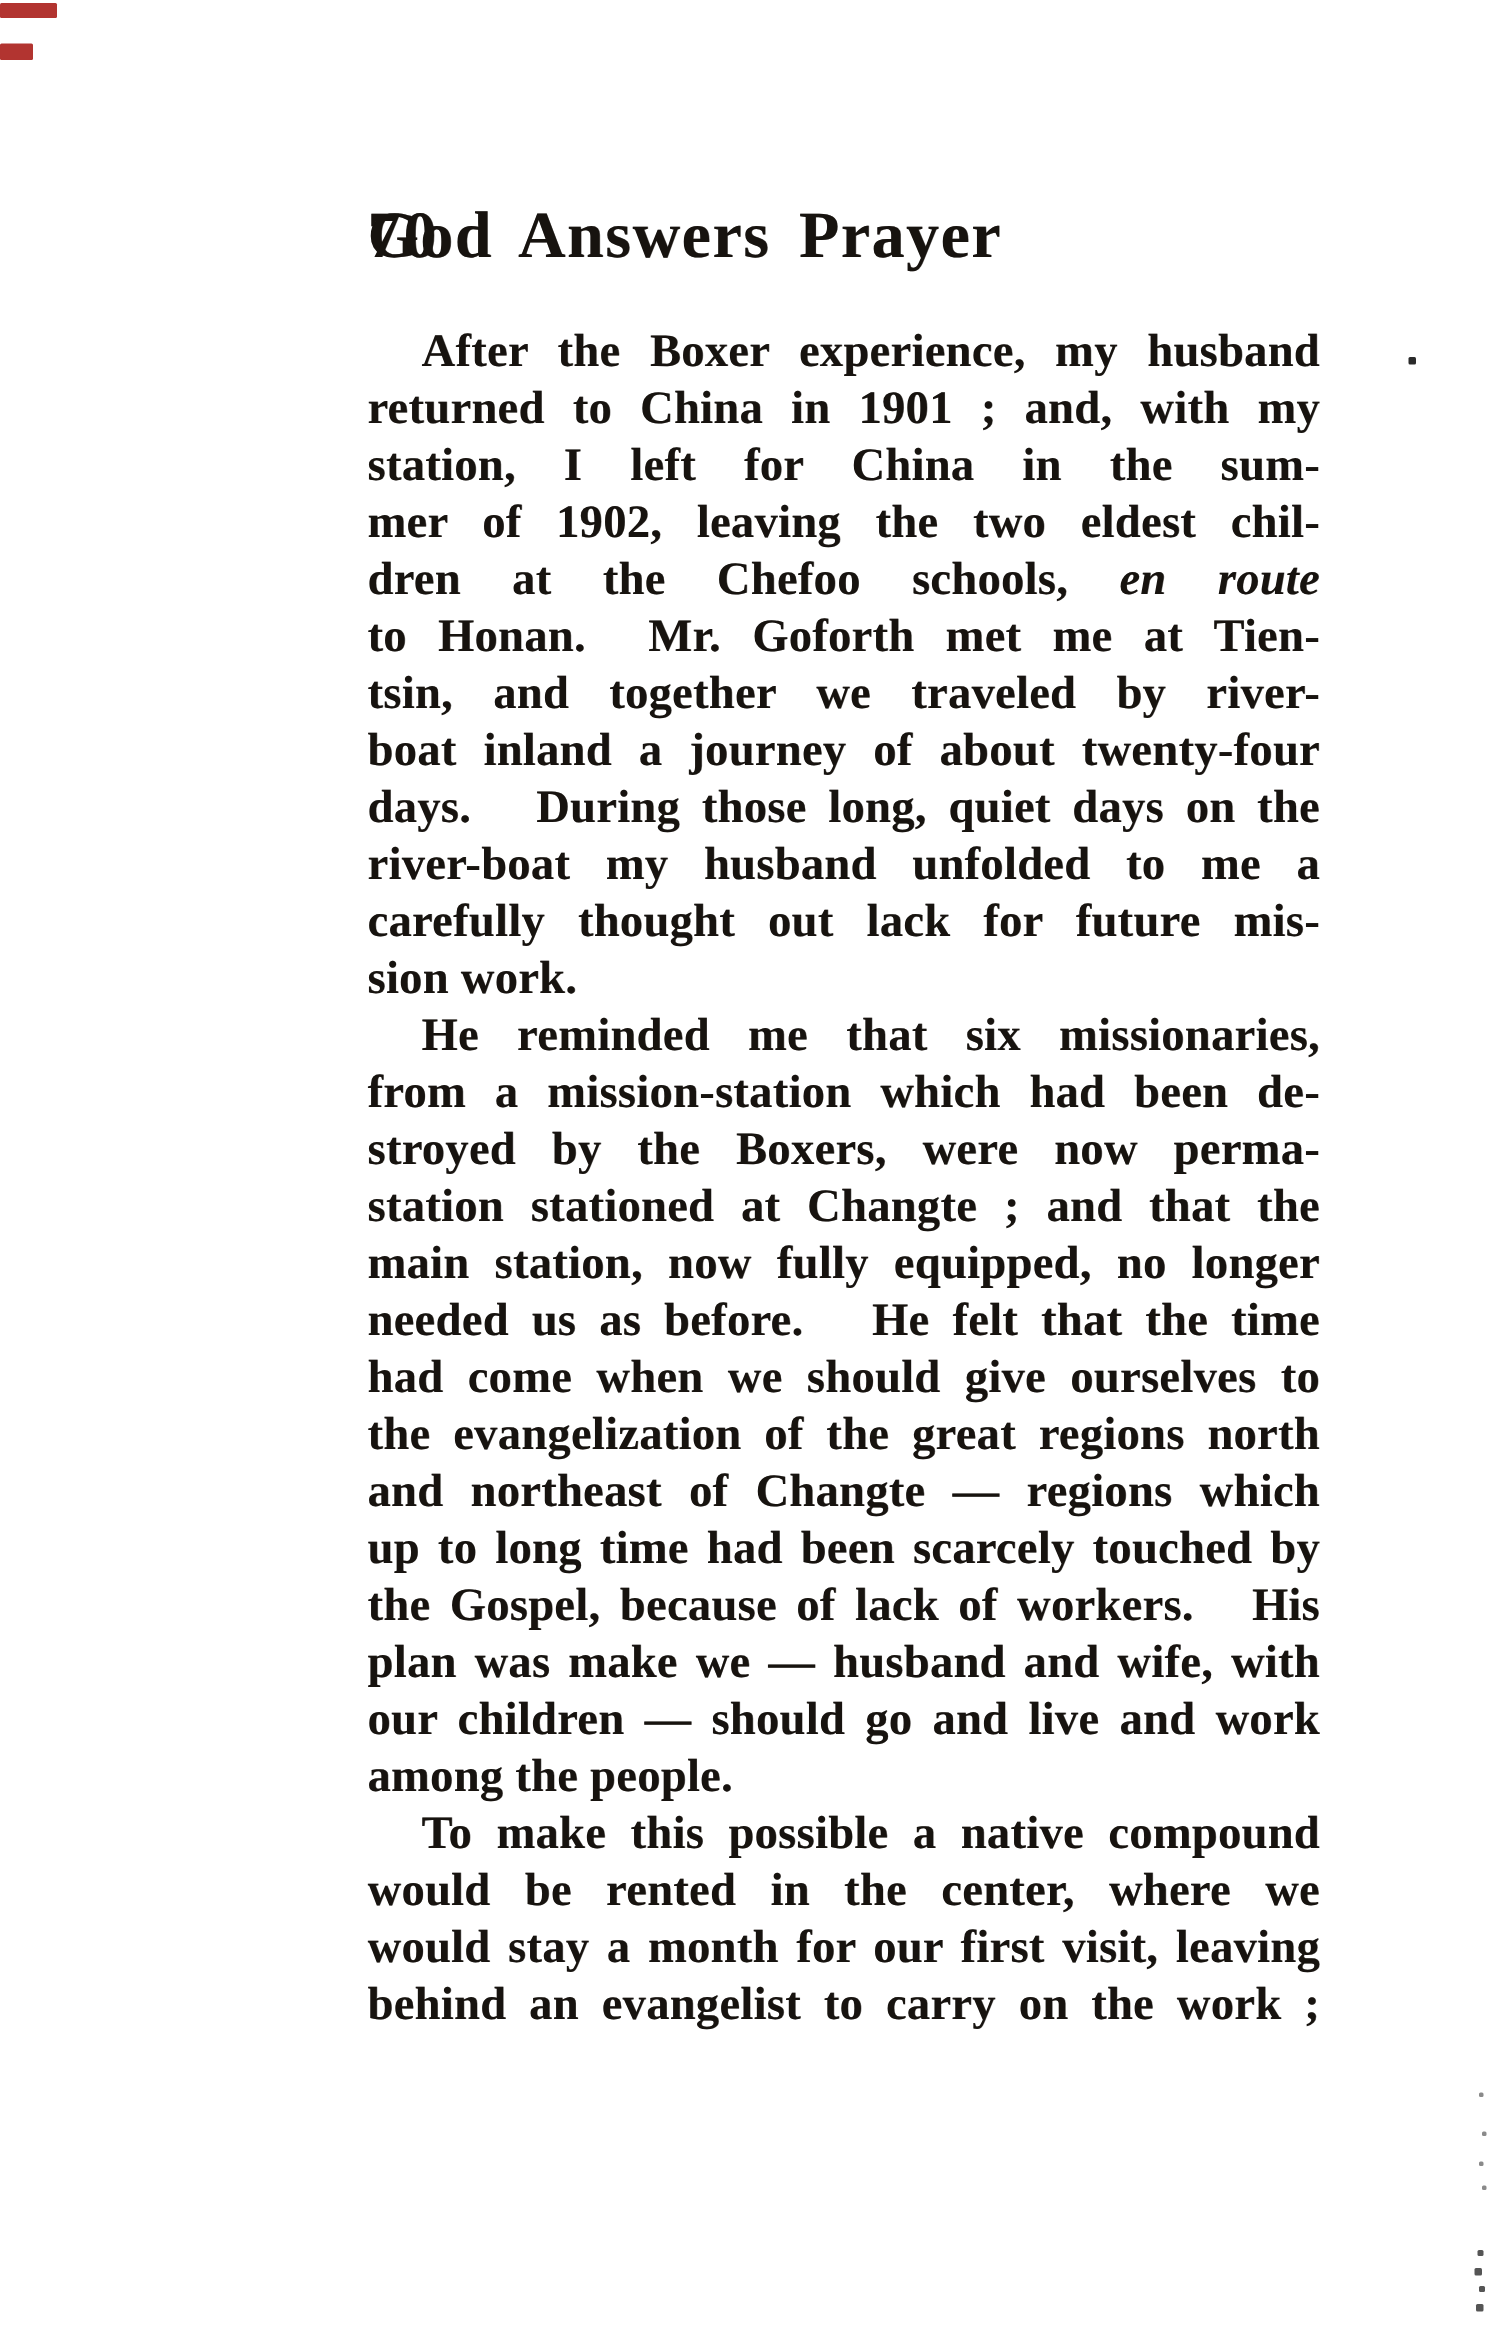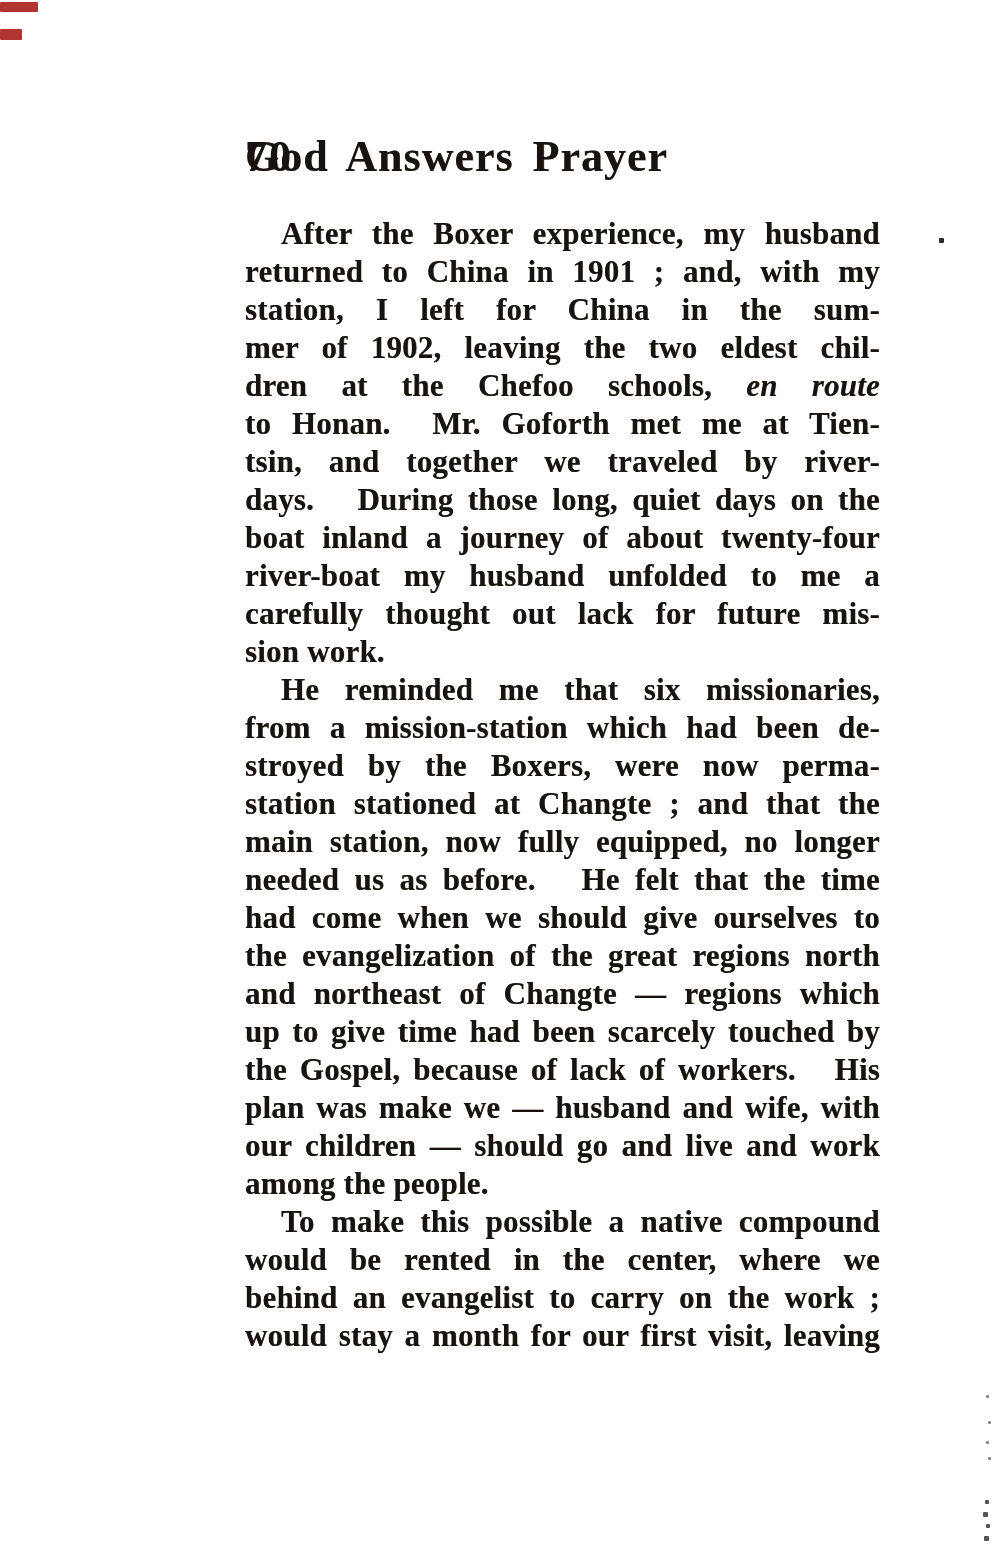--- a/index.html
+++ b/index.html
@@ -96,45 +96,45 @@
 
     <div class="body-text" id="body-text">
         <div class="para">
           <div class="ln indent">After the Boxer experience, my husband</div>
           <div class="ln">returned to China in 1901 ; and, with my</div>
           <div class="ln">station, I left for China in the sum-</div>
           <div class="ln">mer of 1902, leaving the two eldest chil-</div>
           <div class="ln">dren at the Chefoo schools, <i>en route</i></div>
           <div class="ln">to Honan.&nbsp; Mr. Goforth met me at Tien-</div>
           <div class="ln">tsin, and together we traveled by river-</div>
+          <div class="ln">boat inland a journey of about twenty-four</div>
           <div class="ln">days.&nbsp;&nbsp; During those long, quiet days on the</div>
-          <div class="ln">boat inland a journey of about twenty-four</div>
           <div class="ln">river-boat my husband unfolded to me a</div>
           <div class="ln">carefully thought out lack for future mis-</div>
           <div class="ln end">sion work.</div>
         </div>
         <div class="para">
           <div class="ln indent">He reminded me that six missionaries,</div>
           <div class="ln">from a mission-station which had been de-</div>
           <div class="ln">stroyed by the Boxers, were now perma-</div>
           <div class="ln">station stationed at Changte ; and that the</div>
           <div class="ln">main station, now fully equipped, no longer</div>
           <div class="ln">needed us as before.&nbsp;&nbsp; He felt that the time</div>
           <div class="ln">had come when we should give ourselves to</div>
           <div class="ln">the evangelization of the great regions north</div>
           <div class="ln">and northeast of Changte — regions which</div>
-          <div class="ln">up to give time had been scarcely touched by</div>
+          <div class="ln">up to long time had been scarcely touched by</div>
           <div class="ln">the Gospel, because of lack of workers.&nbsp;&nbsp; His</div>
           <div class="ln">plan was make we — husband and wife, with</div>
           <div class="ln">our children — should go and live and work</div>
           <div class="ln end">among the people.</div>
         </div>
         <div class="para">
           <div class="ln indent">To make this possible a native compound</div>
           <div class="ln">would be rented in the center, where we</div>
+          <div class="ln">would stay a month for our first visit, leaving</div>
           <div class="ln">behind an evangelist to carry on the work ;</div>
-          <div class="ln">would stay a month for our first visit, leaving</div>
         </div>
       </div>
 
   </div>
 
 </div>
 
 </body></html>

